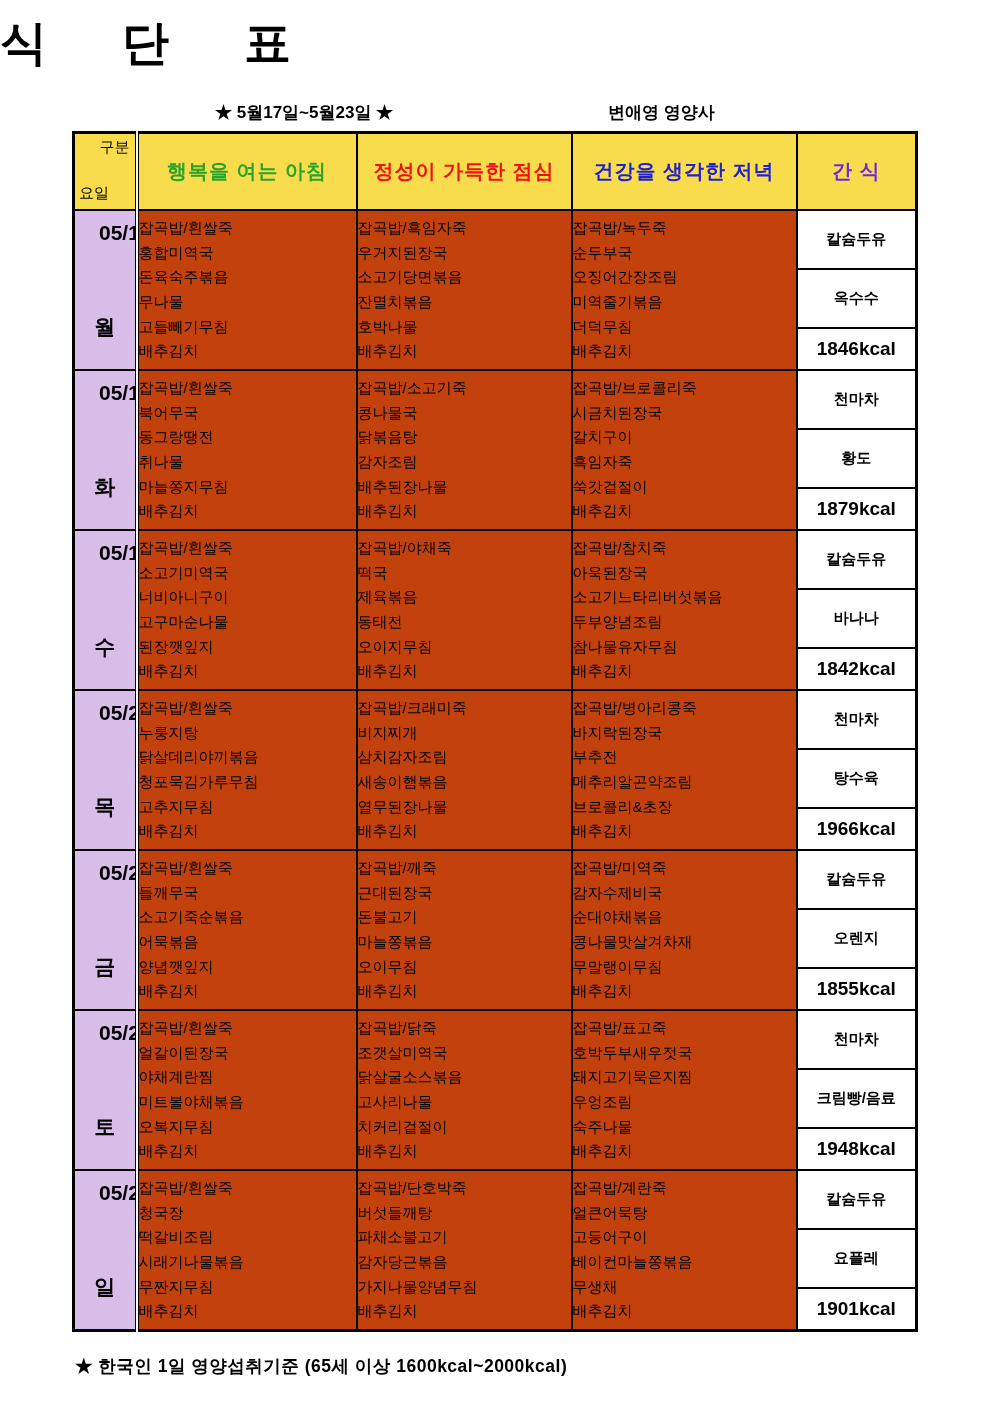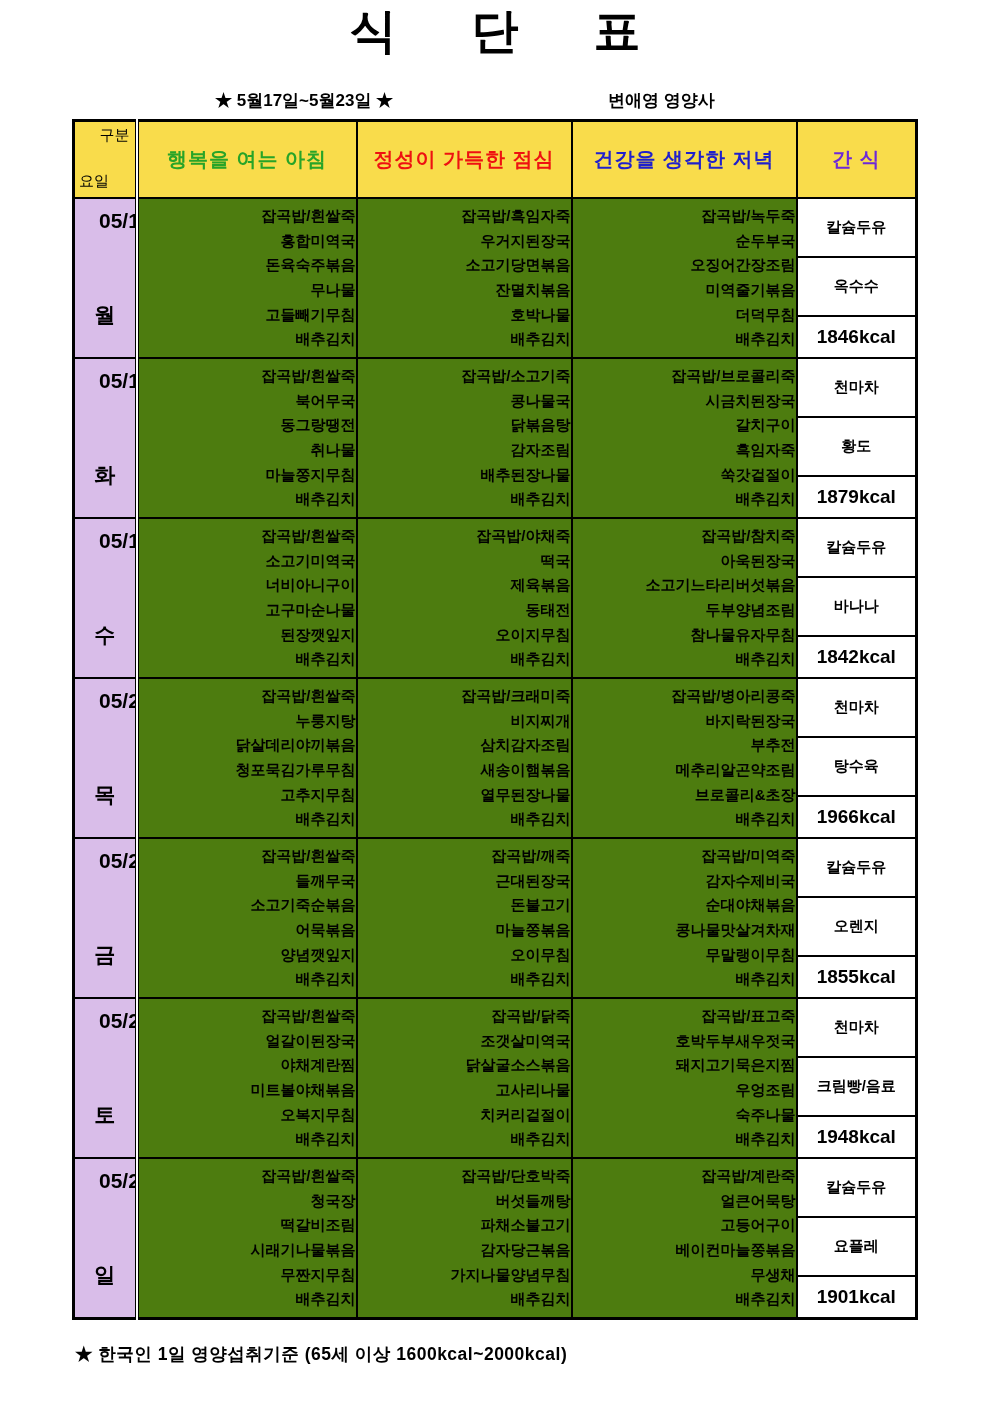--- a/index.html
+++ b/index.html
@@ -5,21 +5,21 @@
   html,body{margin:0;padding:0;}
   body{
     width:992px;height:1403px;
     background:#ffffff;
     font-family:"Liberation Sans", sans-serif;
     color:#000;
     position:relative;
   }
   .title{
     margin:0;
-    text-align:center;
+    padding-top:12px;
     font-size:47px;
     font-weight:bold;
     word-spacing:58px;
     letter-spacing:2px;
   }
   .subtitle-row{
     position:relative;
     height:30px;
     margin-top:26px;
     font-size:17px;
@@ -77,23 +77,22 @@
     font-size:21px;font-weight:bold;padding-left:24px;
   }
   .day-name{
     position:absolute;bottom:28px;left:0;right:0;
     font-size:21px;font-weight:bold;
   }
 
   
   .menu-cell{
     vertical-align:middle;
-    text-align:right;
-    background:#4d7c0f;
-    font-weight:bold;
+    text-align:left;
+    background:#c2410c;
   }
   .menu-item{
     font-size:15px;
     line-height:24.6px;
     white-space:nowrap;
   }
 
   
   .snack-cell{
     text-align:center;

